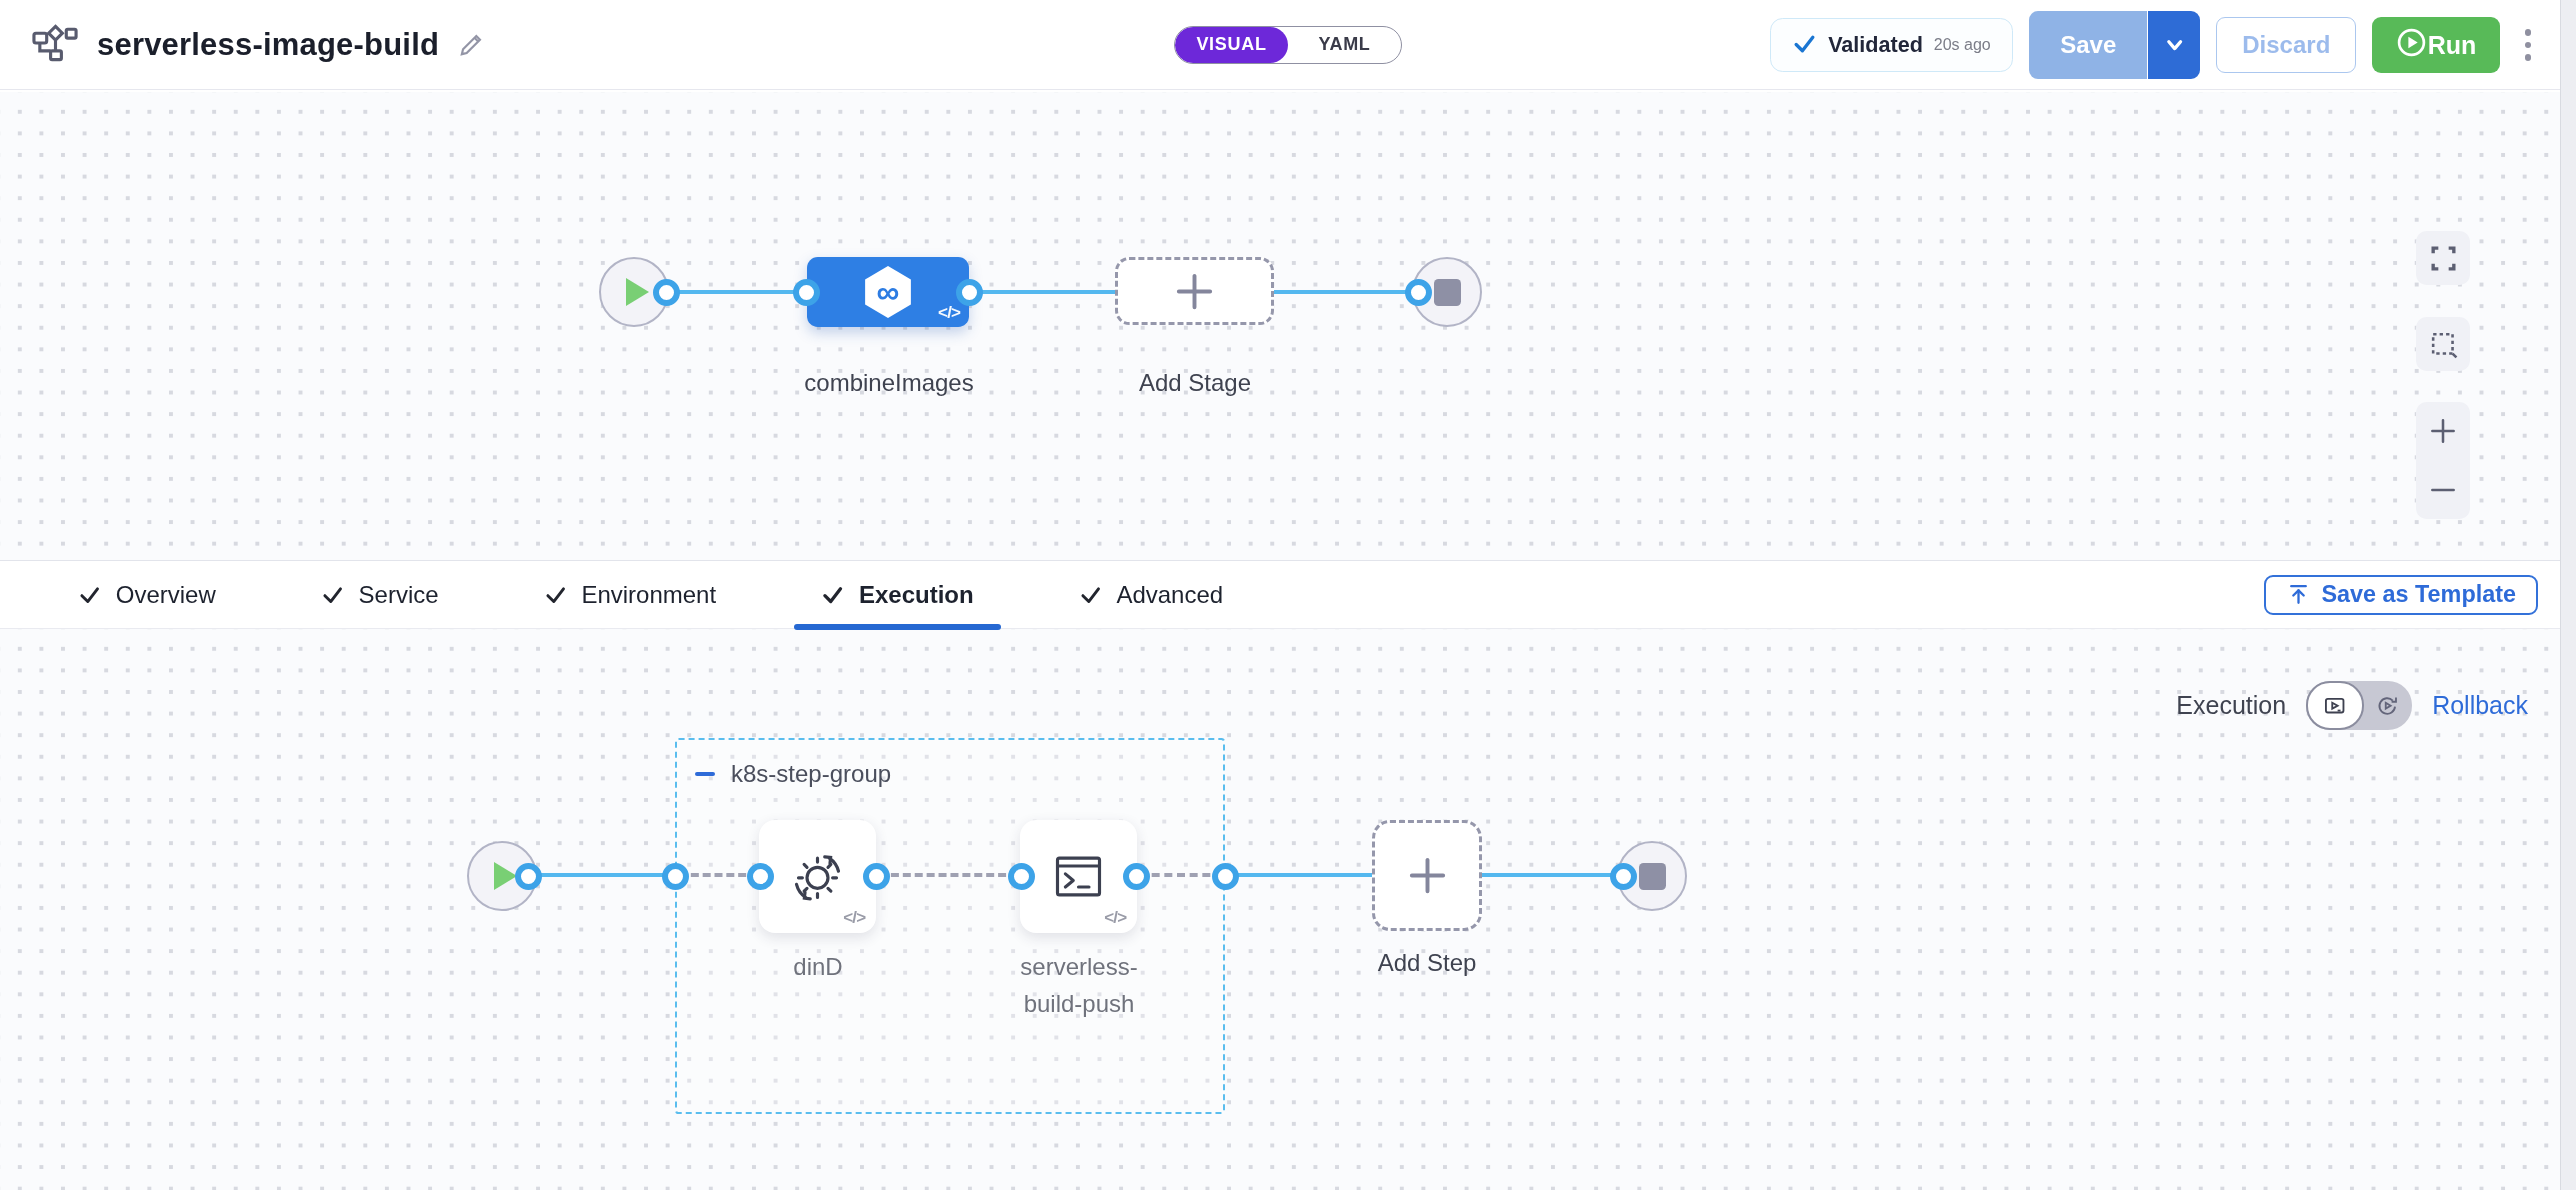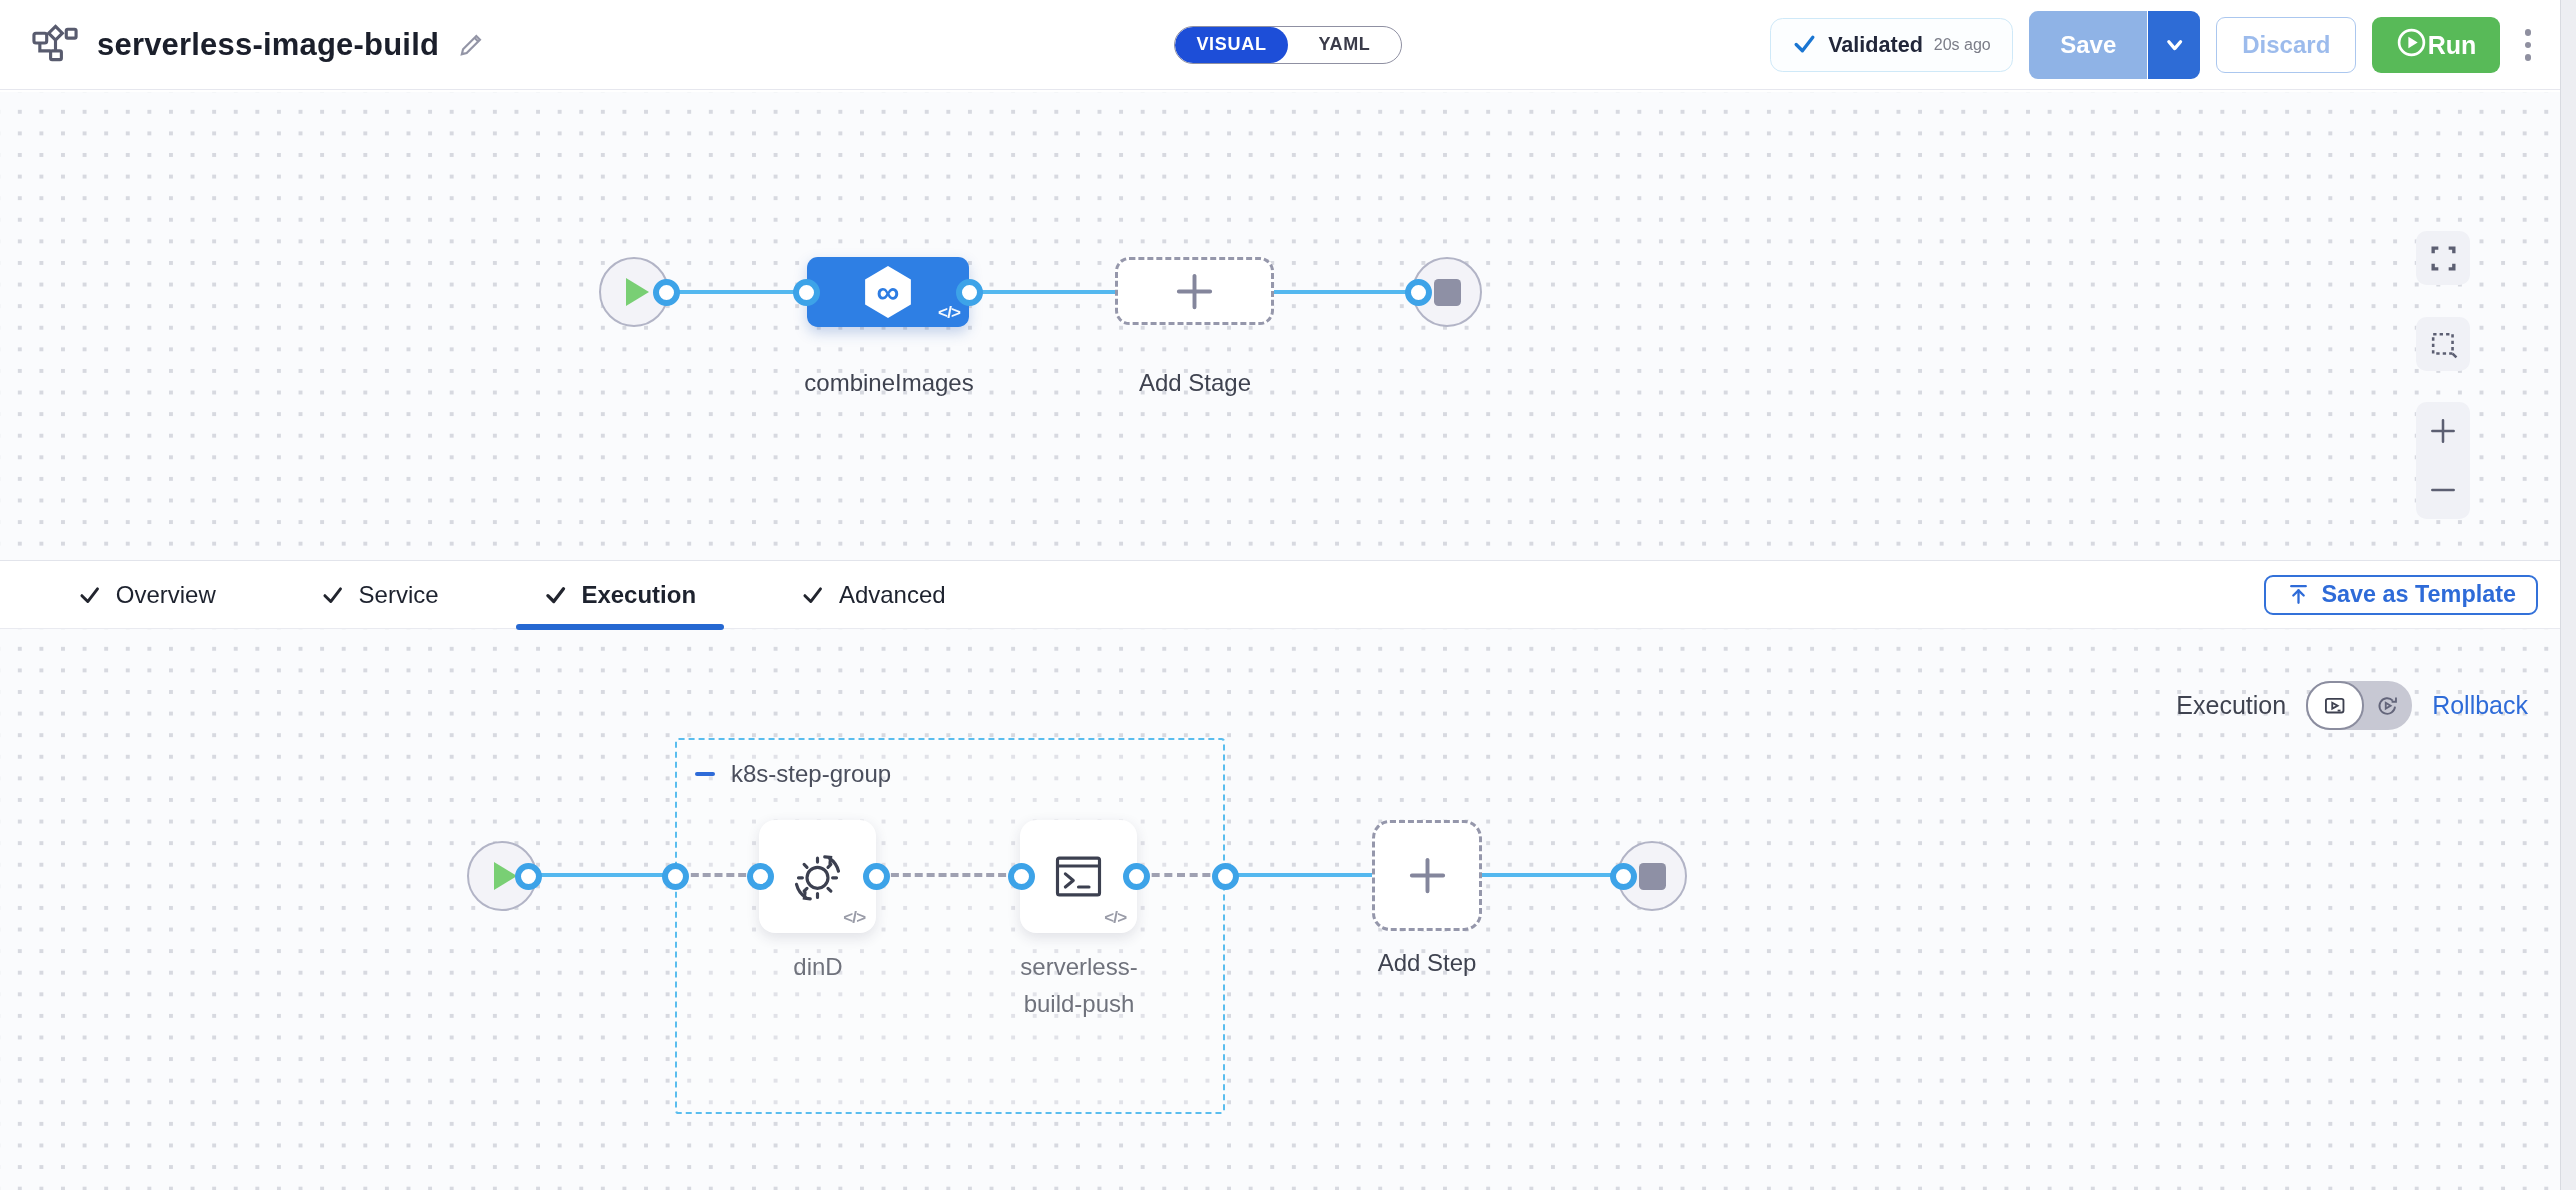--- a/index.html
+++ b/index.html
@@ -11,21 +11,21 @@
   .header { position:absolute; left:0; top:0; width:2576px; height:90px; background:#fff;
     border-bottom:1.8px solid #e6e7ee; display:flex; align-items:center; z-index:5; }
   .header-left { display:flex; align-items:center; gap:18px; padding-left:32px; }
   .title { font-size:31px; font-weight:700; color:#1b1f2b; letter-spacing:0.2px; }
   .icon-btn { background:none; border:none; cursor:pointer; display:flex; align-items:center; }
 
   .mode-toggle { position:absolute; left:50%; top:50%; transform:translate(-50%,-50%);
     display:flex; border:1.8px solid #8f90a2; border-radius:20px; background:#fff; overflow:hidden; height:38px; }
   .mode-seg { display:flex; align-items:center; justify-content:center; width:113px; height:100%;
     font-size:18px; font-weight:700; letter-spacing:0.7px; color:#3a3b49; cursor:pointer; }
-  .mode-seg.active { background:#1d4ed8; color:#fff; border-radius:18px; }
+  .mode-seg.active { background:#6d28d9; color:#fff; border-radius:18px; }
 
   .header-right { position:absolute; right:36px; top:0; height:90px; display:flex; align-items:center; gap:16px; }
   .validated-badge { display:flex; align-items:center; gap:10.8px; height:54px; padding:0 21.6px;
     border:1.8px solid #cfe9f8; border-radius:12.6px; background:#fcfeff; }
   .validated-text { font-size:21.6px; font-weight:700; color:#22273a; }
   .validated-time { font-size:16px; color:#7b7d88; }
   .save-split { display:flex; height:68px; border-radius:9px; overflow:hidden; }
   .save-main { width:119px; background:#8fb3e6; color:#fff; font-size:24px; font-weight:700;
     display:flex; align-items:center; justify-content:center; border-right:1.8px solid #fff; cursor:default; }
   .save-caret { width:52px; background:#2e6cd6; display:flex; align-items:center; justify-content:center; cursor:pointer; }
@@ -244,20 +244,26 @@
           <polyline points="4,13 10,19 20,6"></polyline>
         </svg>
       <span>Overview</span>
     </div>
     <div class="tab">
       <svg width="23.4" height="23.4" viewBox="0 0 24 24" fill="none" stroke="#22252e" stroke-width="3" stroke-linecap="round" stroke-linejoin="round">
           <polyline points="4,13 10,19 20,6"></polyline>
         </svg>
       <span>Service</span>
     </div>
+    <div class="tab">
+      <svg width="23.4" height="23.4" viewBox="0 0 24 24" fill="none" stroke="#22252e" stroke-width="3" stroke-linecap="round" stroke-linejoin="round">
+          <polyline points="4,13 10,19 20,6"></polyline>
+        </svg>
+      <span>Environment</span>
+    </div>
     <div class="tab active">
       <svg width="23.4" height="23.4" viewBox="0 0 24 24" fill="none" stroke="#22252e" stroke-width="3.4" stroke-linecap="round" stroke-linejoin="round">
           <polyline points="4,13 10,19 20,6"></polyline>
         </svg>
       <span>Execution</span>
         <span class="underline"></span>
     </div>
     <div class="tab">
       <svg width="23.4" height="23.4" viewBox="0 0 24 24" fill="none" stroke="#22252e" stroke-width="3" stroke-linecap="round" stroke-linejoin="round">
           <polyline points="4,13 10,19 20,6"></polyline>

